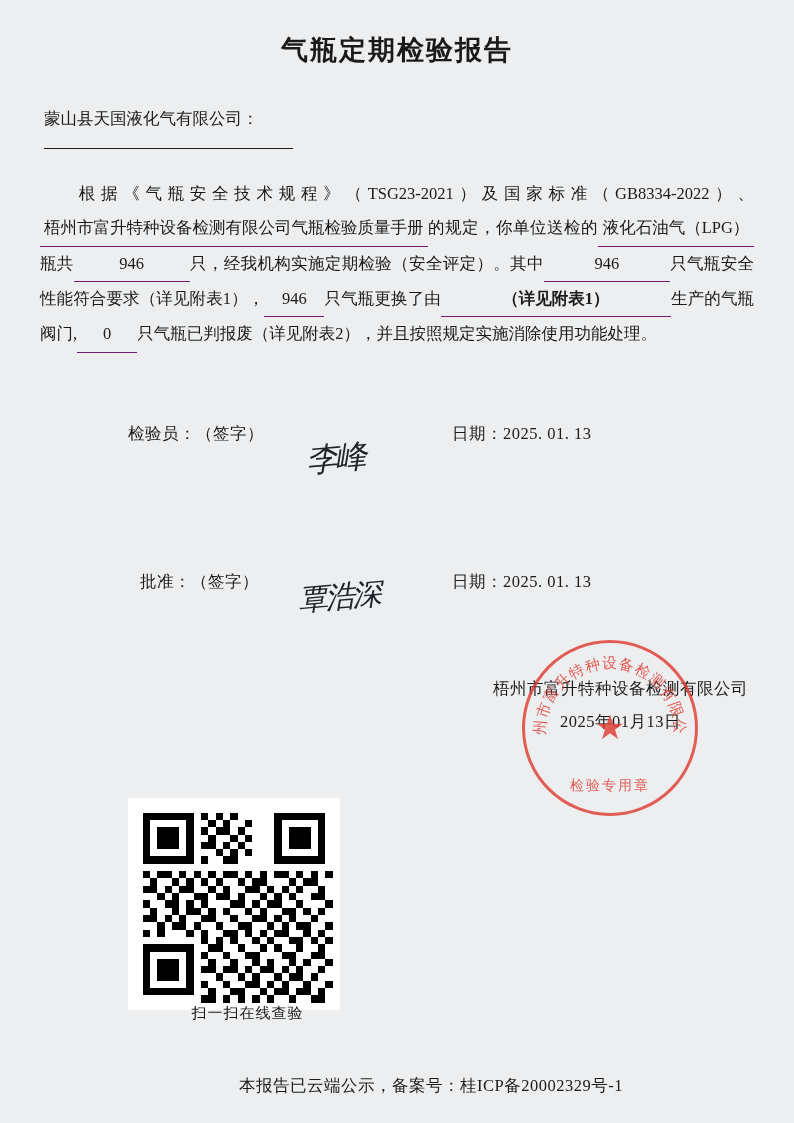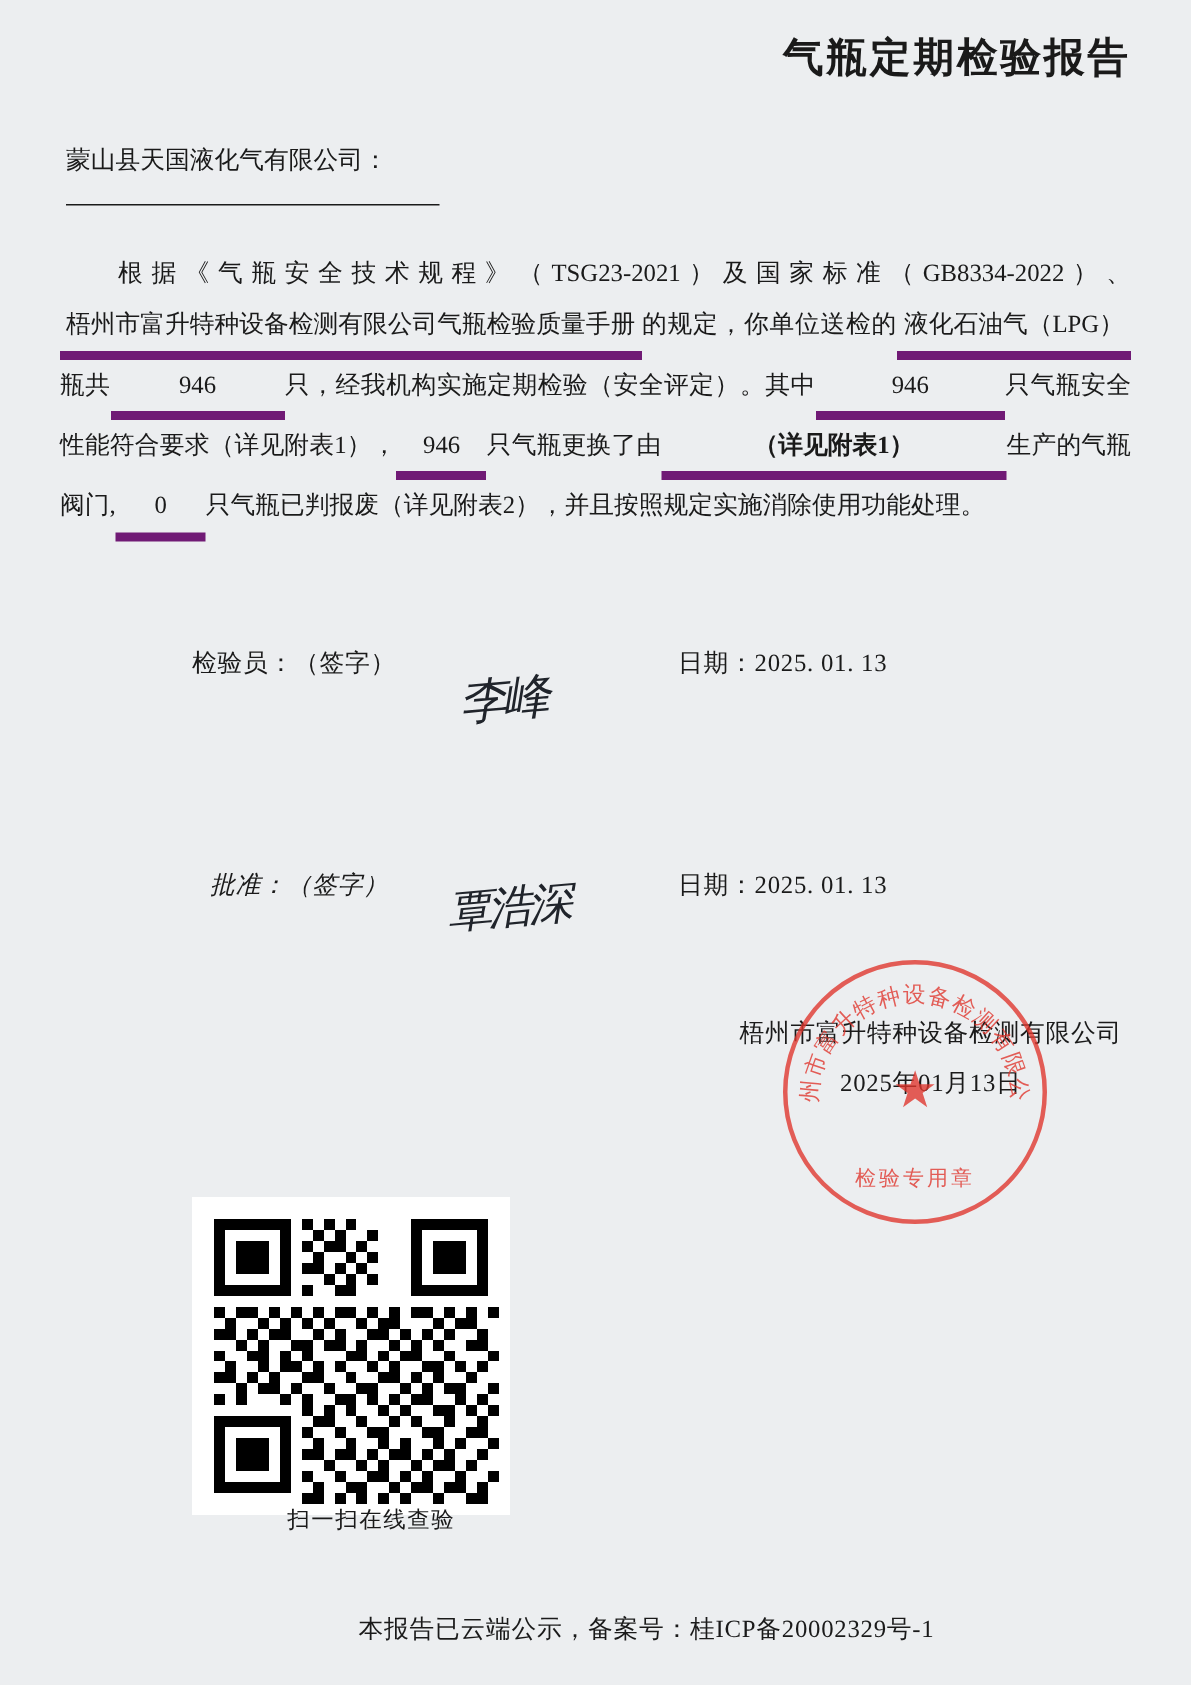--- a/index.html
+++ b/index.html
@@ -16,25 +16,25 @@
     overflow: hidden;
   }
   .page {
     position: relative;
     width: 794px;
     height: 1123px;
     box-sizing: border-box;
     padding: 18px 40px 0 40px;
   }
   .title {
-    text-align: right;
+    text-align: center;
     font-size: 27px;
     font-weight: bold;
     letter-spacing: 2px;
-    margin-top: 2px;
+    margin-top: 14px;
     font-family: Liberation Serif, serif;
   }
   .report-no {
     text-align: right;
     font-size: 16.5px;
     margin-top: 20px;
     padding-right: 22px;
     letter-spacing: 0.5px;
   }
   .addressee {
@@ -46,21 +46,21 @@
     padding-right: 34px;
     margin-left: 4px;
   }
   .body-text {
     margin-top: 28px;
     font-size: 16.5px;
     line-height: 2.08;
     text-align: justify;
   }
   .fill {
-    border-bottom: 6px solid #701a75;
+    border-bottom: 1px solid #701a75;
     display: inline-block;
     text-align: center;
     padding: 0 4px;
   }
   .fill.w-manual { min-width: 268px; }
   .fill.w-gas { min-width: 148px; }
   .fill.w-qty { min-width: 108px; }
   .fill.w-qty2 { min-width: 118px; }
   .fill.w-qty3 { min-width: 52px; }
   .fill.w-valve { min-width: 222px; font-weight: bold; }
@@ -74,21 +74,21 @@
   .sign-row {
     position: relative;
     height: 86px;
   }
   .sign-row .label {
     position: absolute;
     left: 88px;
     top: 0;
     letter-spacing: 0.5px;
   }
-  .sign-row.second .label { left: 100px; font-style: italic; }
+  .sign-row.second .label { left: 100px; }
   .sign-row .date {
     position: absolute;
     left: 412px;
     top: 0;
     letter-spacing: 0.5px;
   }
   .signature {
     position: absolute;
     font-family: "Liberation Serif", serif;
     font-size: 32px;

